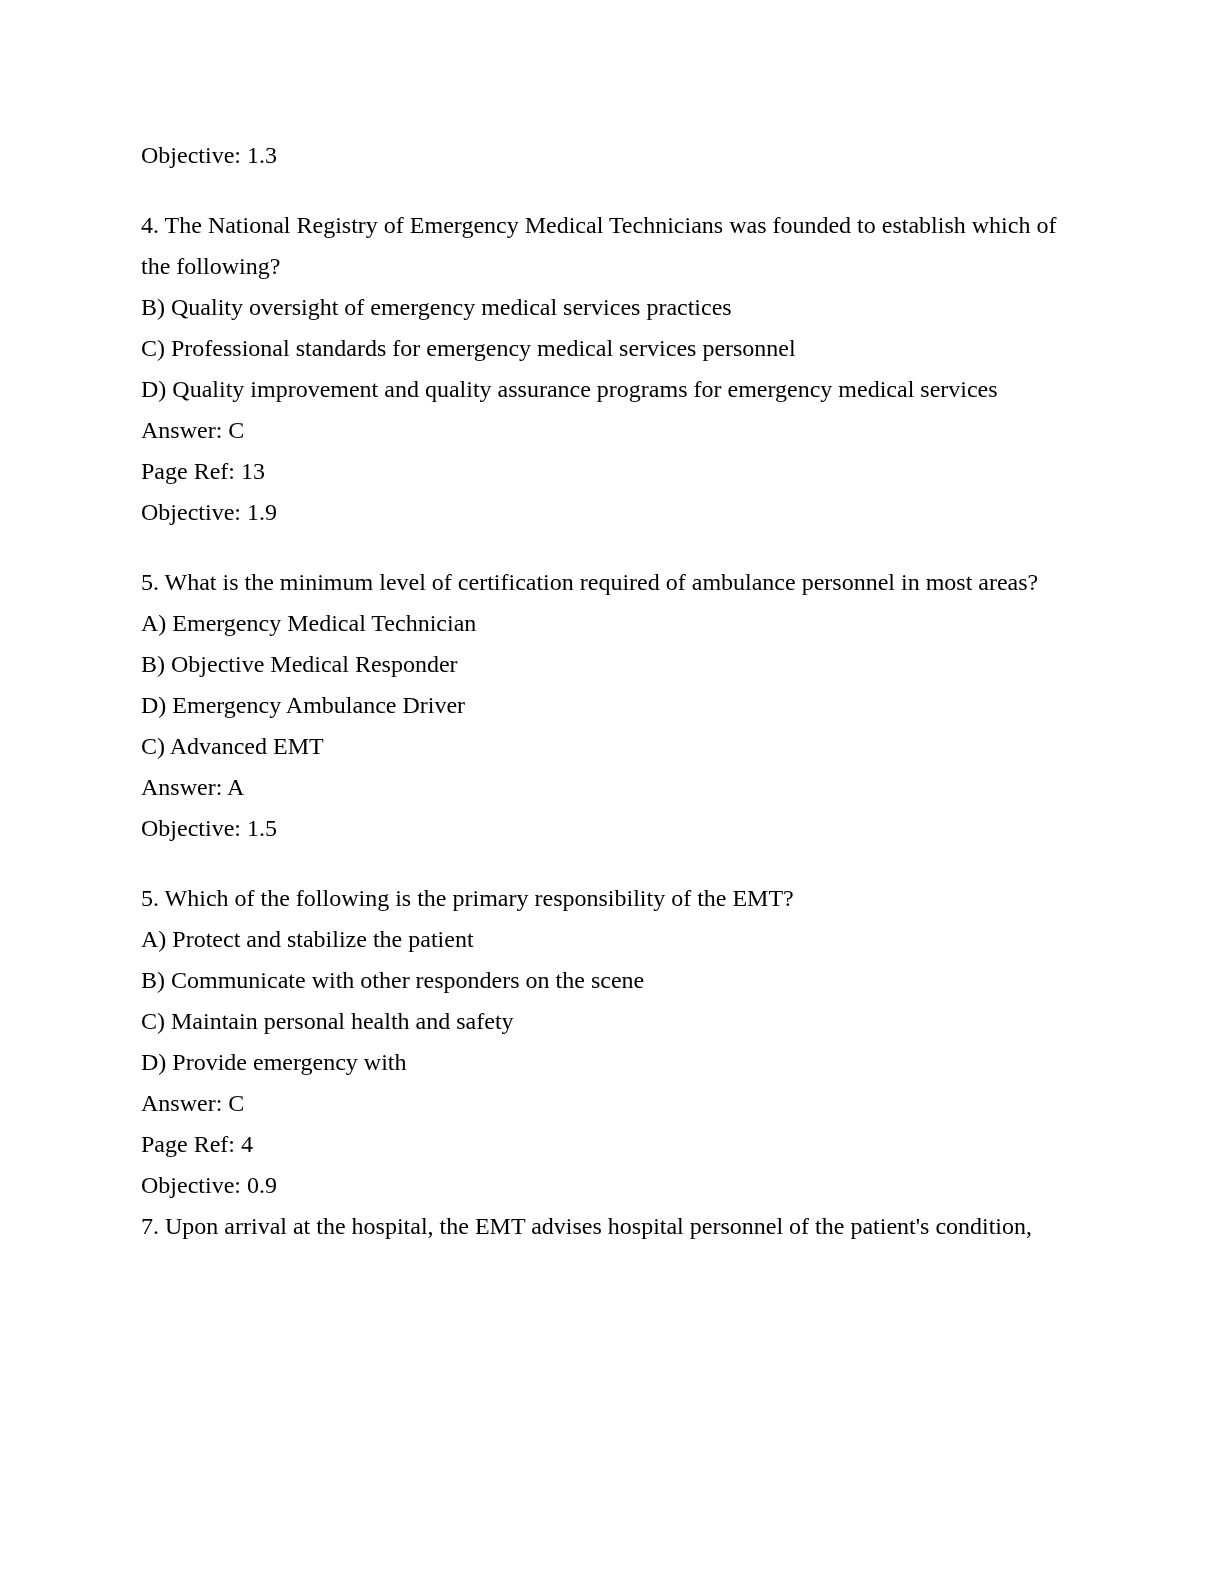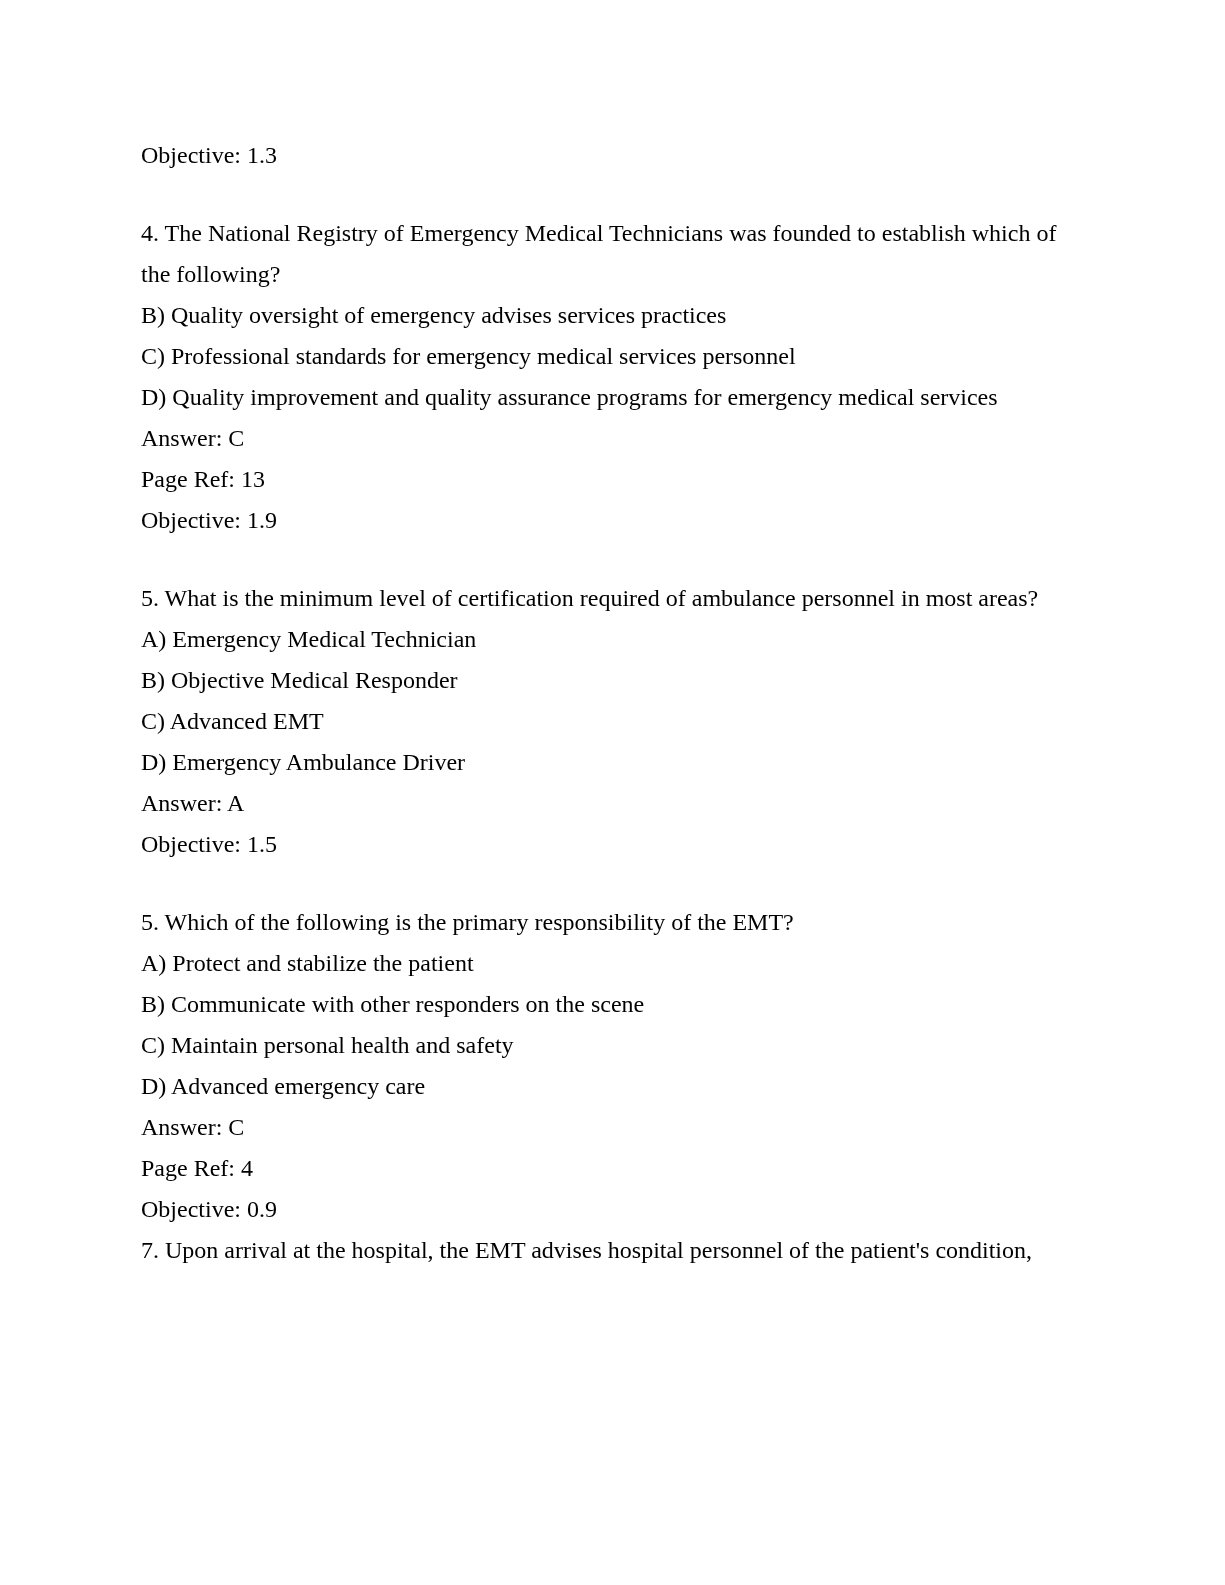--- a/index.html
+++ b/index.html
@@ -23,57 +23,57 @@
   .doc-text {
     width: 940px;
     font-size: 24px;
     line-height: 41px;
   }
   .doc-text p {
     margin: 0;
     padding: 0;
   }
   .question-block, .block-gap {
-    margin-top: 37px; 
+    margin-top: 29px; 
   }
 </style>
 </head>
 <body>
 
 <div class="doc-page">
   <div class="doc-text">
 
     <p>Objective: 1.3</p>
 
     <section class="question-block">
       <p>4. The National Registry of Emergency Medical Technicians was founded to establish which of the following?</p>
-      <p>B) Quality oversight of emergency advises services practices</p>
+      <p>B) Quality oversight of emergency medical services practices</p>
       <p>C) Professional standards for emergency medical services personnel</p>
       <p>D) Quality improvement and quality assurance programs for emergency medical services</p>
       <p>Answer: C</p>
       <p>Page Ref: 13</p>
       <p>Objective: 1.9</p>
     </section>
 
     <section class="question-block">
       <p>5. What is the minimum level of certification required of ambulance personnel in most areas?</p>
       <p>A) Emergency Medical Technician</p>
       <p>B) Objective Medical Responder</p>
+      <p>D) Emergency Ambulance Driver</p>
       <p>C) Advanced EMT</p>
-      <p>D) Emergency Ambulance Driver</p>
       <p>Answer: A</p>
       <p>Objective: 1.5</p>
     </section>
 
     <section class="question-block">
       <p>5. Which of the following is the primary responsibility of the EMT?</p>
       <p>A) Protect and stabilize the patient</p>
       <p>B) Communicate with other responders on the scene</p>
       <p>C) Maintain personal health and safety</p>
-      <p>D) Advanced emergency care</p>
+      <p>D) Provide emergency with</p>
       <p>Answer: C</p>
       <p>Page Ref: 4</p>
       <p>Objective: 0.9</p>
     </section>
 
     <p class="block-gap">7. Upon arrival at the hospital, the EMT advises hospital personnel of the patient's condition,</p>
 
   </div>
 </div>
 

